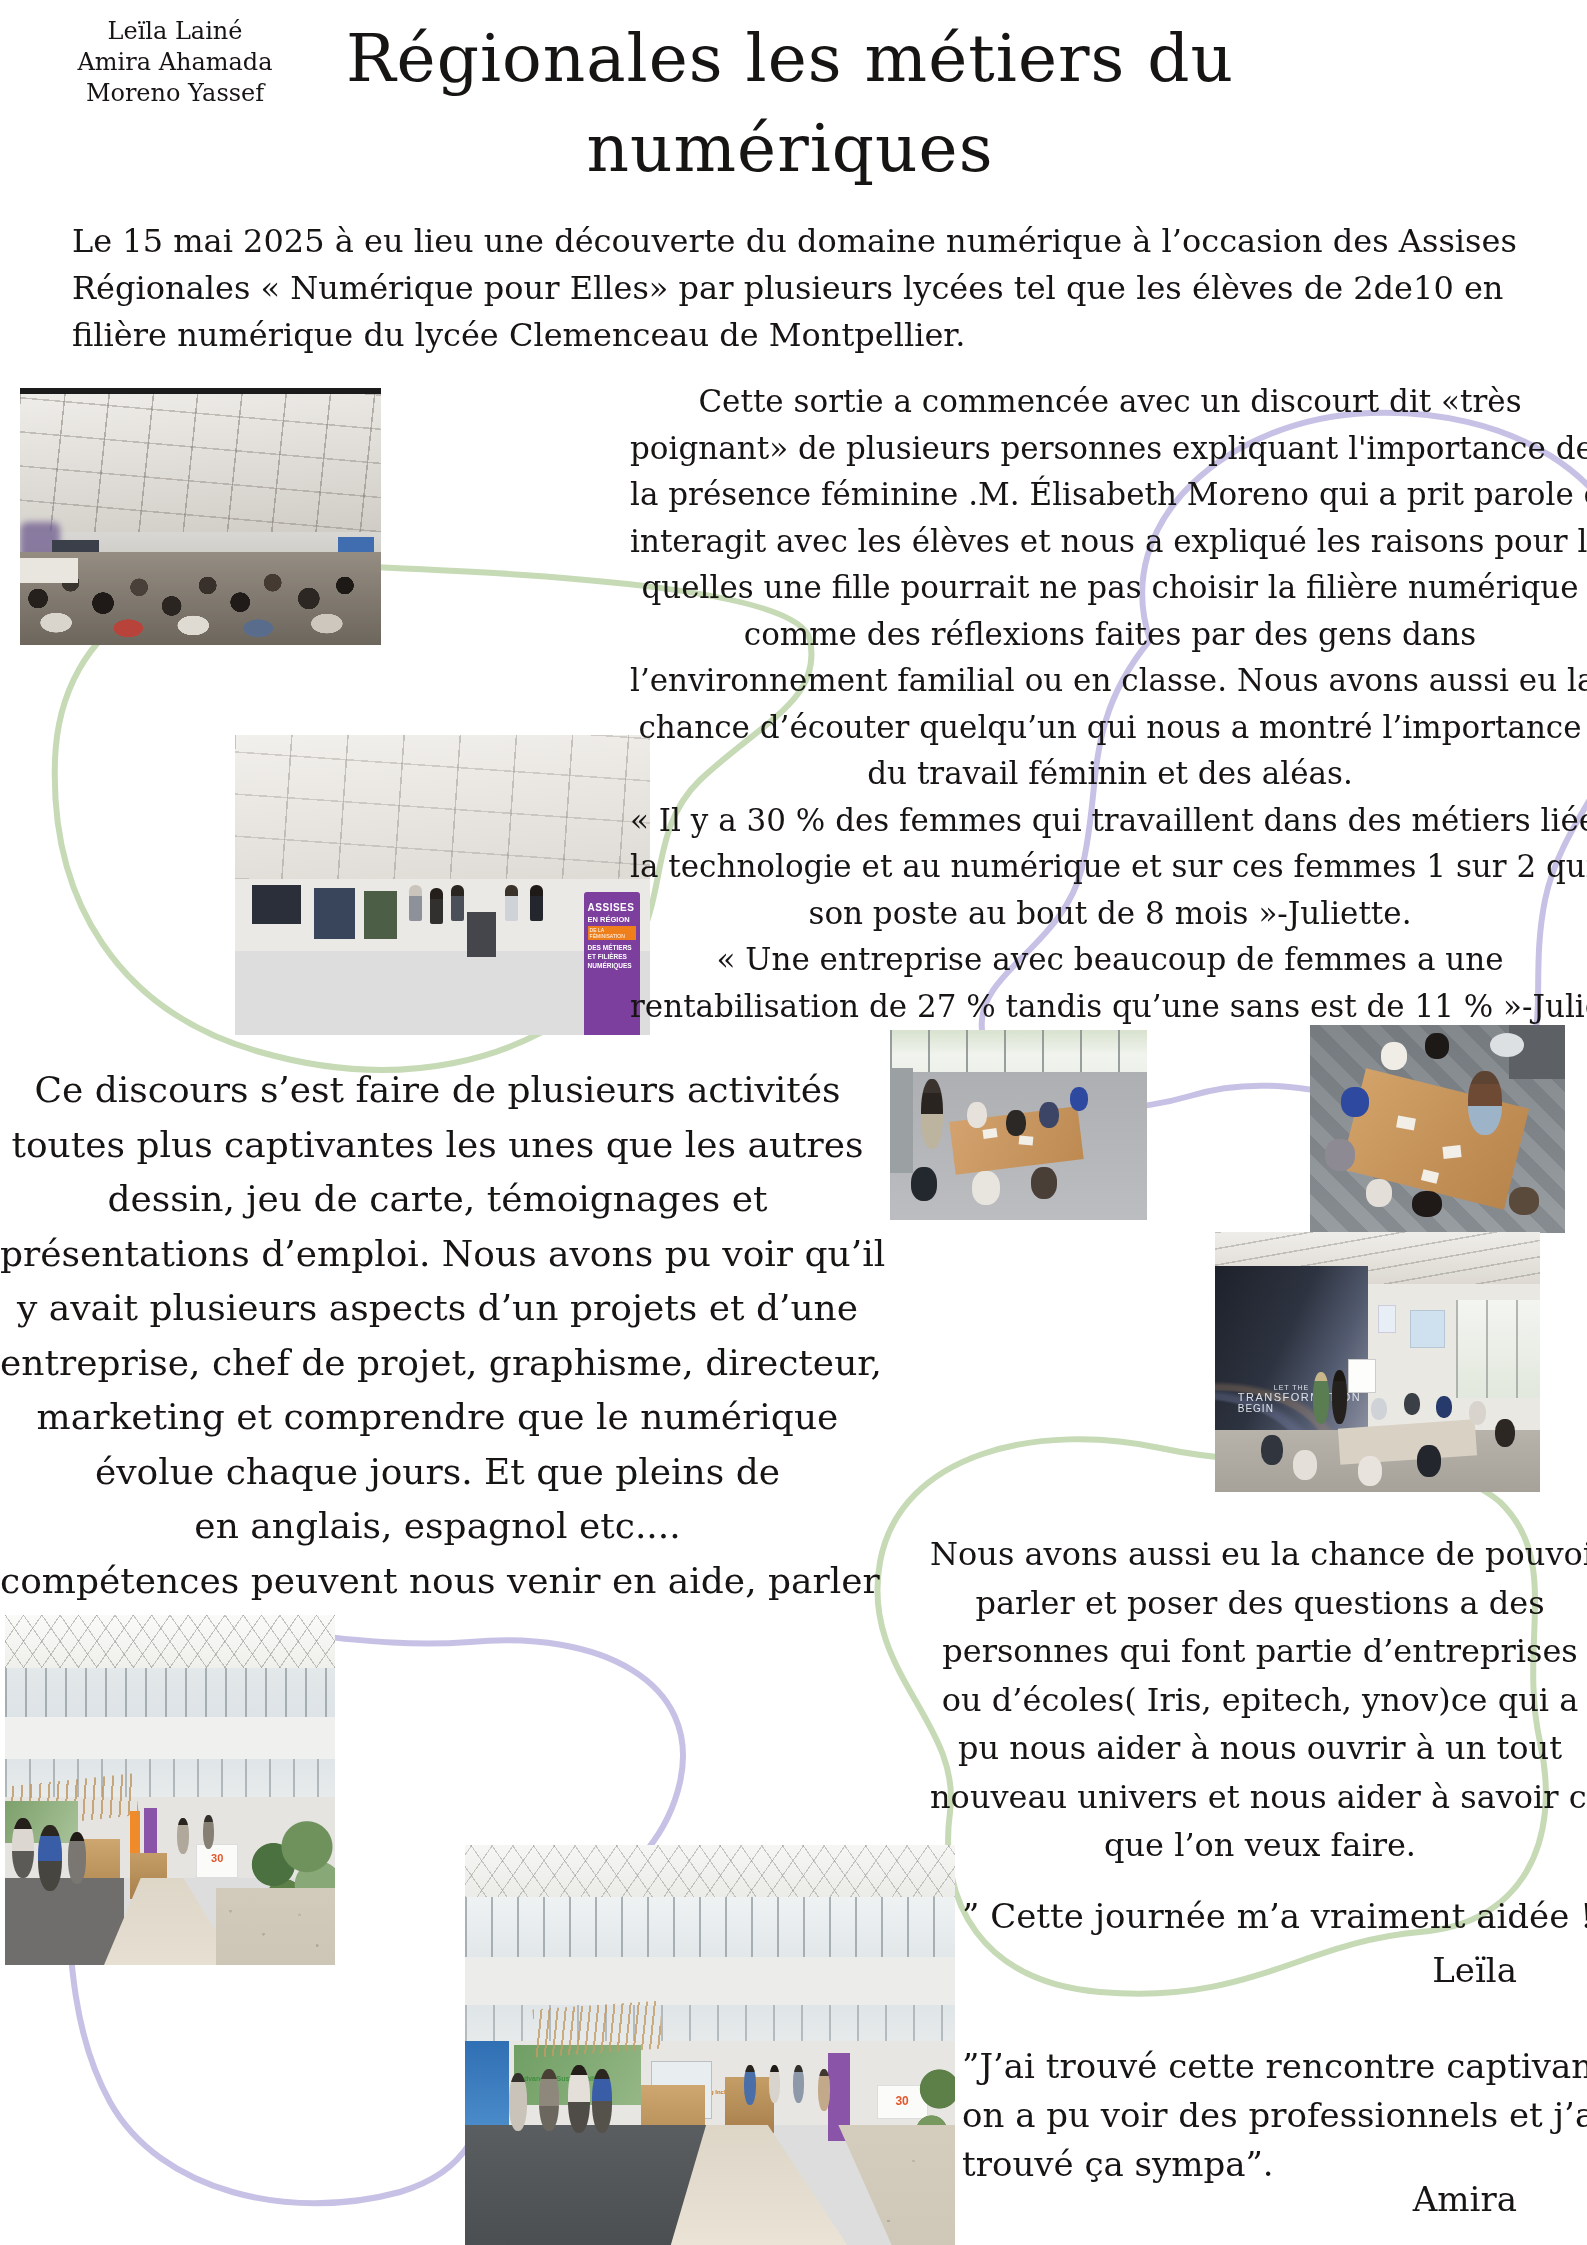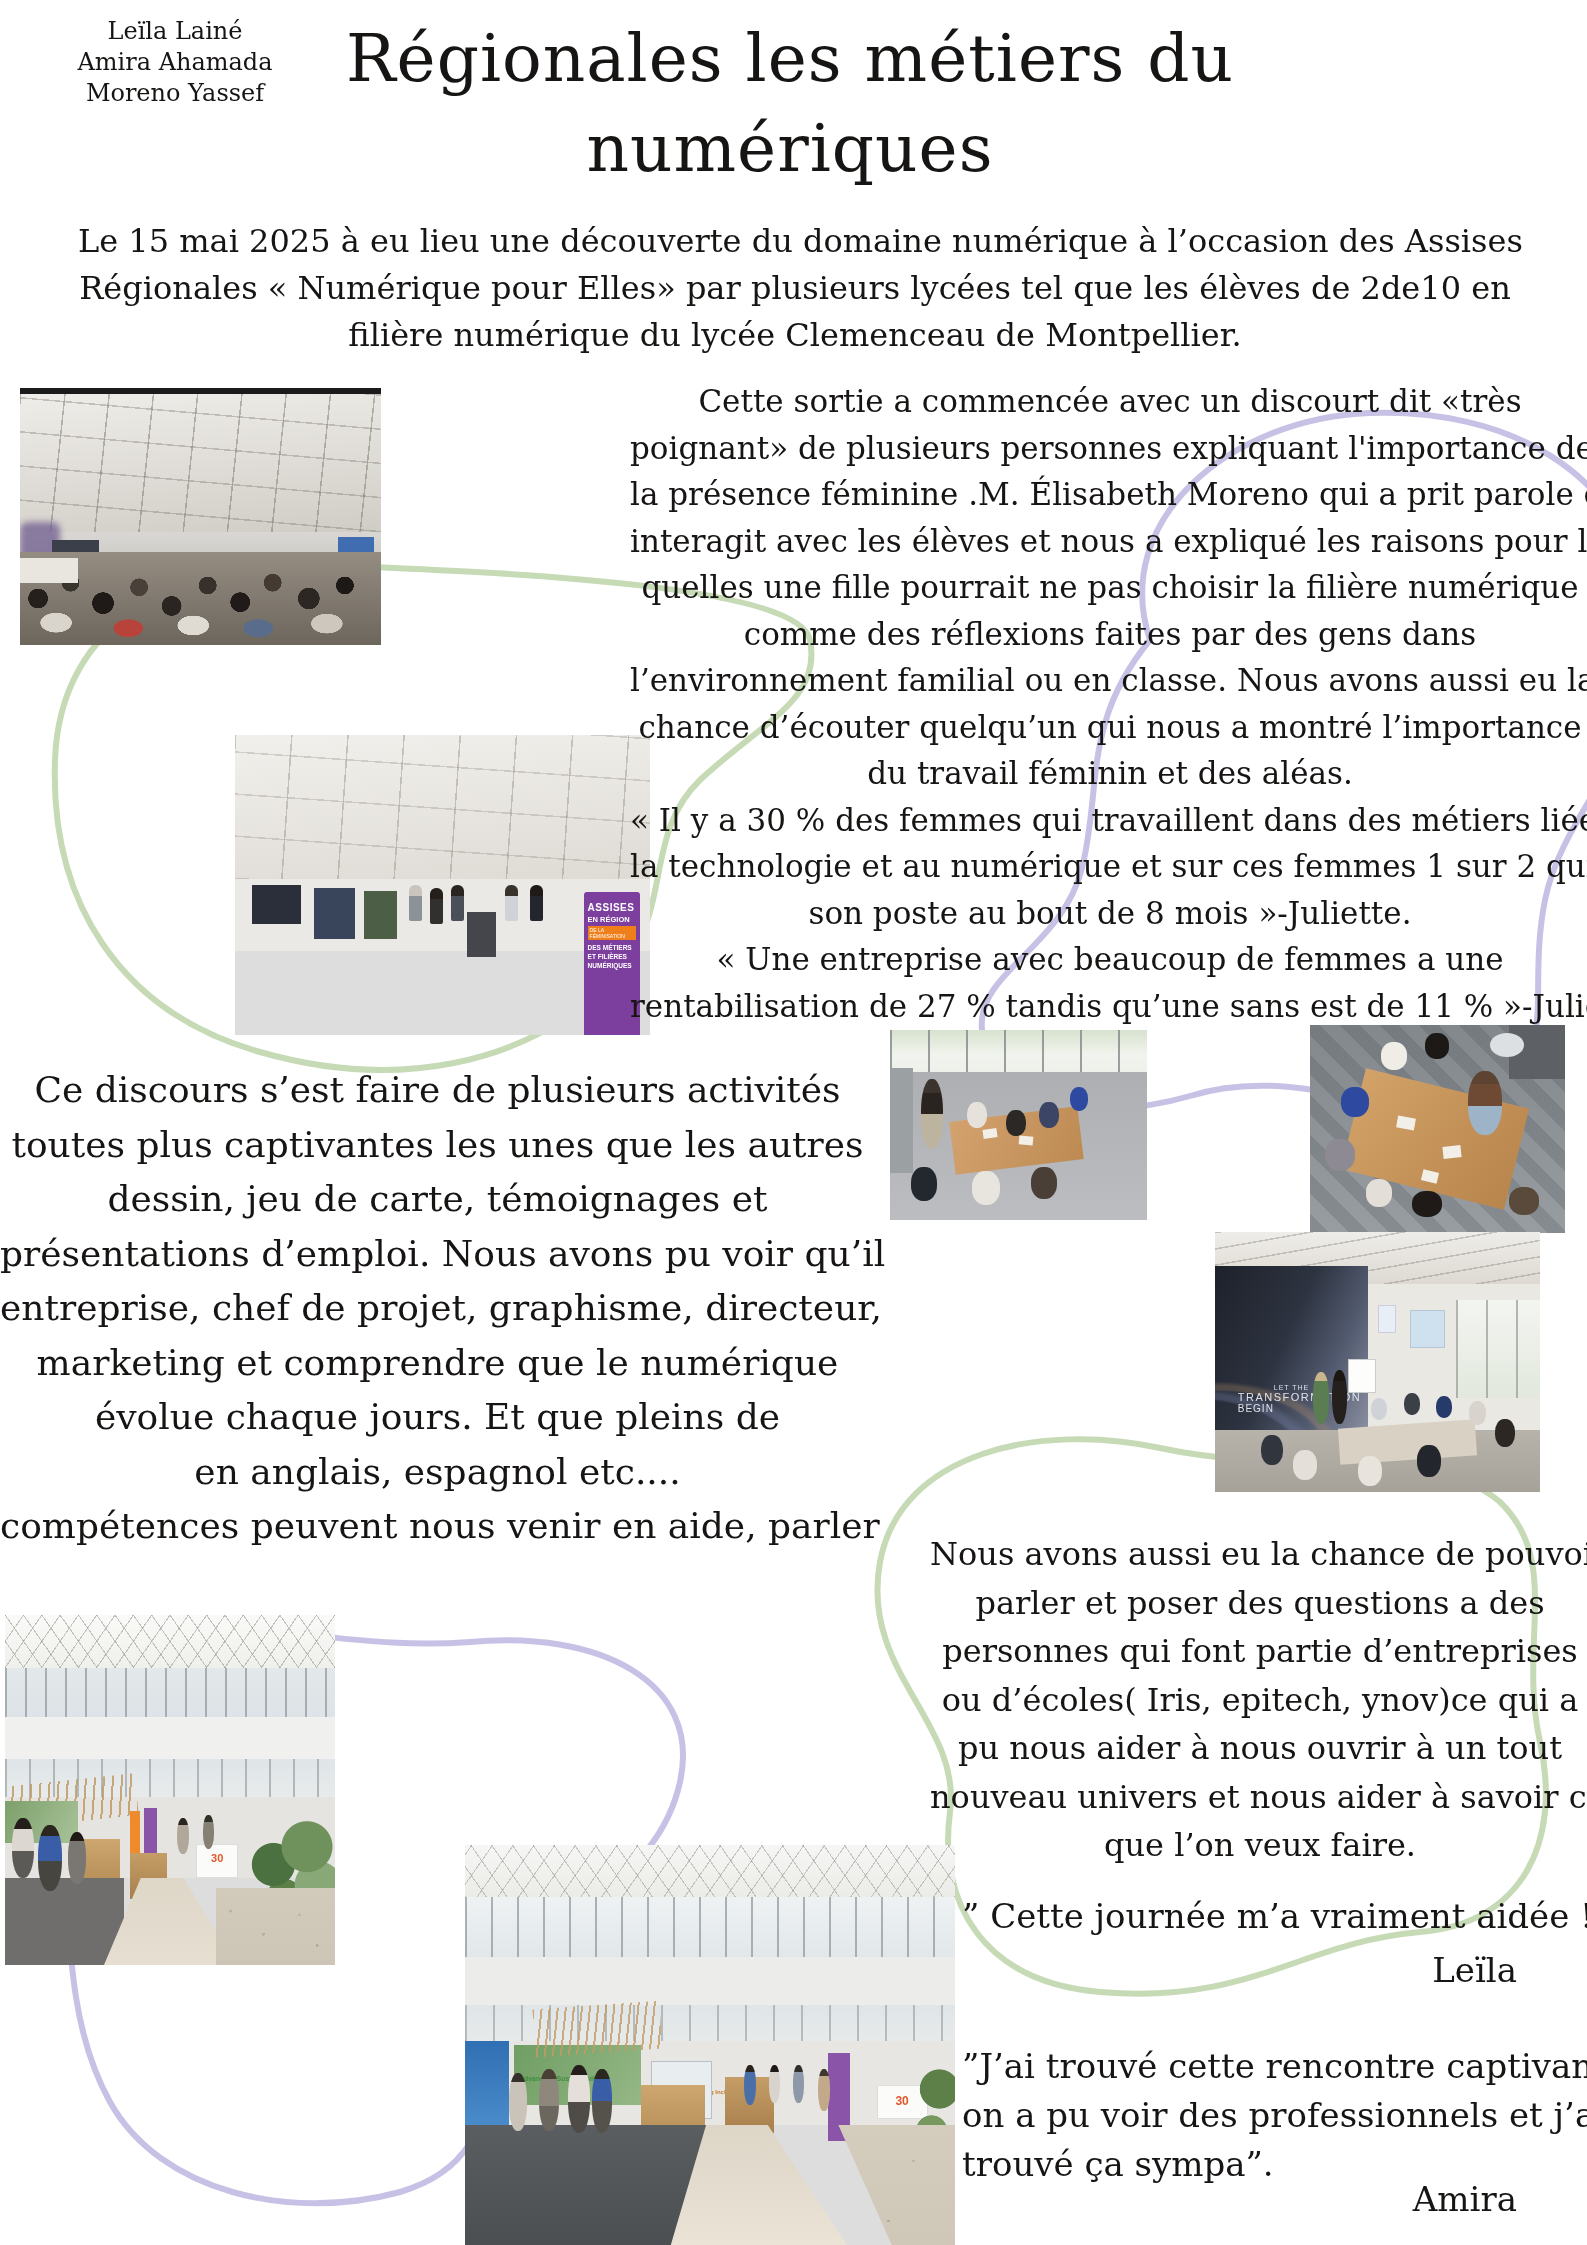--- a/index.html
+++ b/index.html
@@ -3,21 +3,21 @@
 <meta charset="utf-8">
 <style>
   html,body{margin:0;padding:0;background:#888;}
   .page{position:relative;width:1587px;height:2245px;background:#ffffff;overflow:hidden;
         font-family:"DejaVu Serif","Liberation Serif",serif;color:#171513;}
   .abs{position:absolute;}
   .txt .line{white-space:nowrap;}
   
   .authors{left:55px;top:16px;width:240px;text-align:center;font-size:24px;line-height:31px;}
   .title{left:140px;top:14px;width:1300px;text-align:center;font-size:66px;line-height:90px;letter-spacing:1px;}
-  .intro{left:78px;top:218px;width:1434px;text-align:center;font-size:32px;line-height:47px;}
+  .intro{left:72px;top:218px;width:1434px;text-align:left;font-size:32px;line-height:47px;}
   
   .rightcol{left:630px;top:378px;width:960px;text-align:center;font-size:31px;line-height:46.5px;}
   .leftcol{left:0px;top:1063px;width:875px;text-align:center;font-size:36px;line-height:54.5px;}
   .brcol{left:930px;top:1530px;width:660px;text-align:center;font-size:32px;line-height:48.5px;}
   .quote1{left:962px;top:1896px;width:600px;font-size:34px;}
   .quote2{left:962px;top:2042px;width:600px;font-size:34px;line-height:49px;}
   .attrib{text-align:right;padding-right:45px;}
   
   .squiggles{left:0;top:0;width:1587px;height:2245px;z-index:1;}
   
@@ -254,20 +254,21 @@
       <div class="line">son poste au bout de 8 mois »-Juliette.</div>
       <div class="line">« Une entreprise avec beaucoup de femmes a une</div>
       <div class="line">rentabilisation de 27 % tandis qu’une sans est de 11 % »-Juliette</div>
     </div>
 
   <div class="abs leftcol txt txtblock">
       <div class="line">Ce discours s’est faire de plusieurs activités</div>
       <div class="line">toutes plus captivantes les unes que les autres</div>
       <div class="line">dessin, jeu de carte, témoignages et</div>
       <div class="line">présentations d’emploi. Nous avons pu voir qu’il</div>
+      <div class="line">y avait plusieurs aspects d’un projets et d’une</div>
       <div class="line">entreprise, chef de projet, graphisme, directeur,</div>
       <div class="line">marketing et comprendre que le numérique</div>
       <div class="line">évolue chaque jours. Et que pleins de</div>
       <div class="line">en anglais, espagnol etc....</div>
       <div class="line">compétences peuvent nous venir en aide, parler</div>
     </div>
 
   <div class="abs brcol txt txtblock">
       <div class="line">Nous avons aussi eu la chance de pouvoir</div>
       <div class="line">parler et poser des questions a des</div>

